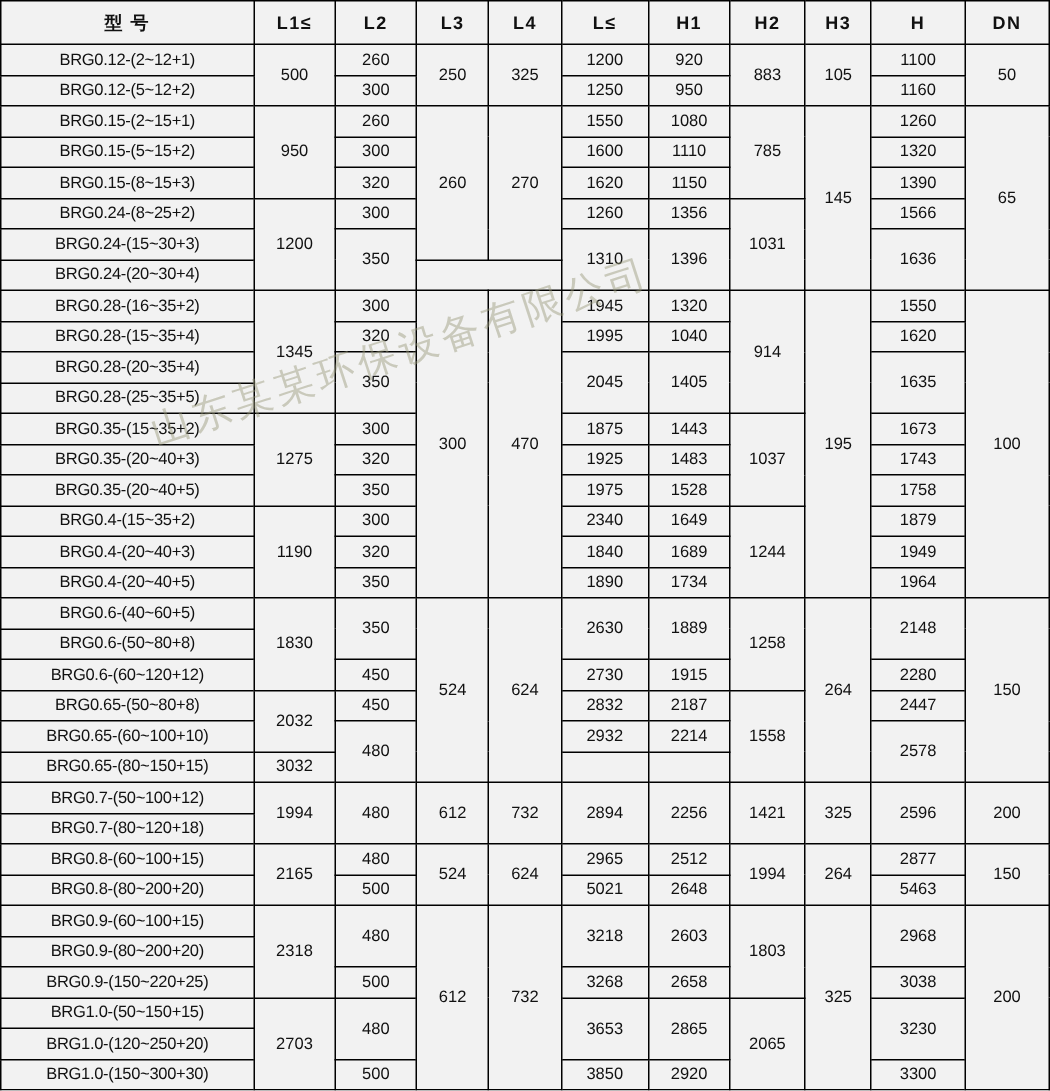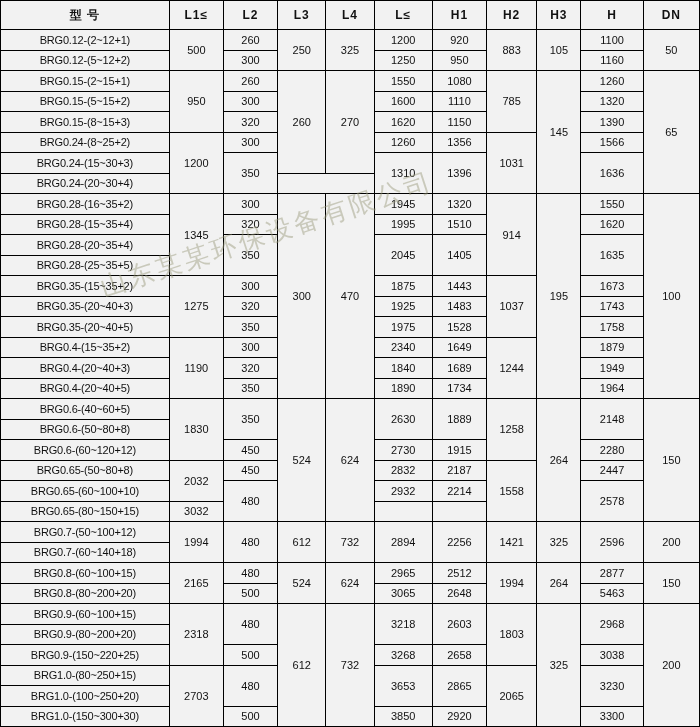--- a/index.html
+++ b/index.html
@@ -200,21 +200,21 @@
         <td class="num" rowspan="4">914</td>
         <td class="num" rowspan="10">195</td>
         <td class="num">1550</td>
         <td class="num" rowspan="10">100</td>
       </tr>
 
       <tr>
         <td class="model">BRG0.28-(15~35+4)</td>
         <td class="num">320</td>
         <td class="num">1995</td>
-        <td class="num">1510</td>
+        <td class="num">1040</td>
         <td class="num">1620</td>
       </tr>
 
       <tr>
         <td class="model">BRG0.28-(20~35+4)</td>
         <td class="num" rowspan="2">350</td>
         <td class="num" rowspan="2">2045</td>
         <td class="num" rowspan="2">1405</td>
         <td class="num" rowspan="2">1635</td>
       </tr>
@@ -333,41 +333,41 @@
         <td class="num" rowspan="2">732</td>
         <td class="num" rowspan="2">2894</td>
         <td class="num" rowspan="2">2256</td>
         <td class="num" rowspan="2">1421</td>
         <td class="num" rowspan="2">325</td>
         <td class="num" rowspan="2">2596</td>
         <td class="num" rowspan="2">200</td>
       </tr>
 
       <tr>
-        <td class="model">BRG0.7-(60~140+18)</td>
+        <td class="model">BRG0.7-(80~120+18)</td>
       </tr>
 
       <tr>
         <td class="model">BRG0.8-(60~100+15)</td>
         <td class="num" rowspan="2">2165</td>
         <td class="num">480</td>
         <td class="num" rowspan="2">524</td>
         <td class="num" rowspan="2">624</td>
         <td class="num">2965</td>
         <td class="num">2512</td>
         <td class="num" rowspan="2">1994</td>
         <td class="num" rowspan="2">264</td>
         <td class="num">2877</td>
         <td class="num" rowspan="2">150</td>
       </tr>
 
       <tr>
         <td class="model">BRG0.8-(80~200+20)</td>
         <td class="num">500</td>
-        <td class="num">3065</td>
+        <td class="num">5021</td>
         <td class="num">2648</td>
         <td class="num">5463</td>
       </tr>
 
       <tr>
         <td class="model">BRG0.9-(60~100+15)</td>
         <td class="num" rowspan="3">2318</td>
         <td class="num" rowspan="2">480</td>
         <td class="num" rowspan="6">612</td>
         <td class="num" rowspan="6">732</td>
@@ -385,31 +385,31 @@
 
       <tr>
         <td class="model">BRG0.9-(150~220+25)</td>
         <td class="num">500</td>
         <td class="num">3268</td>
         <td class="num">2658</td>
         <td class="num">3038</td>
       </tr>
 
       <tr>
-        <td class="model">BRG1.0-(80~250+15)</td>
+        <td class="model">BRG1.0-(50~150+15)</td>
         <td class="num" rowspan="3">2703</td>
         <td class="num" rowspan="2">480</td>
         <td class="num" rowspan="2">3653</td>
         <td class="num" rowspan="2">2865</td>
         <td class="num" rowspan="3">2065</td>
         <td class="num" rowspan="2">3230</td>
       </tr>
 
       <tr>
-        <td class="model">BRG1.0-(100~250+20)</td>
+        <td class="model">BRG1.0-(120~250+20)</td>
       </tr>
 
       <tr>
         <td class="model">BRG1.0-(150~300+30)</td>
         <td class="num">500</td>
         <td class="num">3850</td>
         <td class="num">2920</td>
         <td class="num">3300</td>
       </tr>
 

